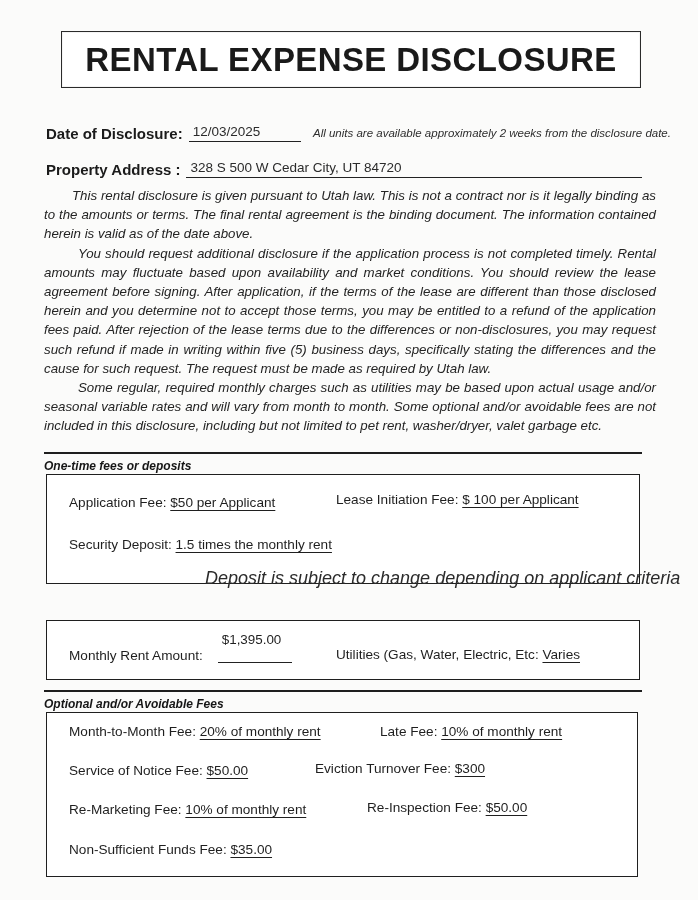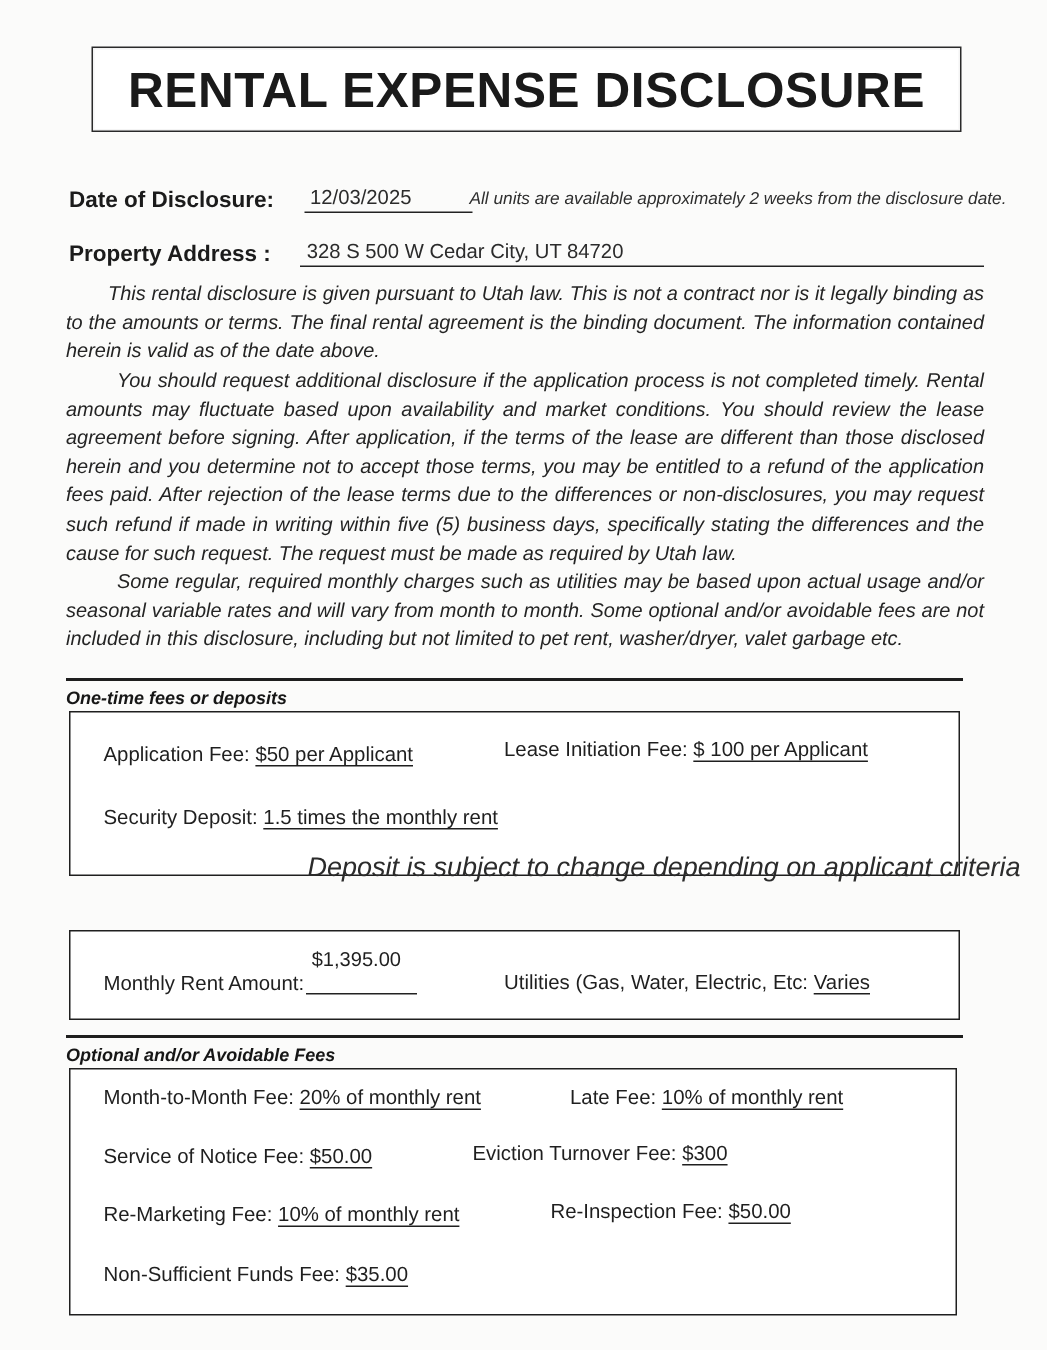--- a/index.html
+++ b/index.html
@@ -53,21 +53,21 @@
   }
   .field-label {
     font-weight: 700;
     font-size: 15px;
     color: #1b1b1b;
     white-space: nowrap;
   }
   .field-slot {
     position: relative;
     border-bottom: 1.4px solid #222;
-    margin-left: 20px;
+    margin-left: 6px;
     height: 19px;
   }
   .field-value {
     position: absolute;
     left: 4px;
     bottom: 2px;
     font-size: 13.5px;
     color: #2b2b2b;
     white-space: nowrap;
   }
@@ -139,21 +139,21 @@
     align-items: flex-end;
     font-size: 13.6px;
     color: #1f1f1f;
     white-space: nowrap;
   }
   .rent-slot {
     position: relative;
     width: 74px;
     height: 17px;
     border-bottom: 1.4px solid #222;
-    margin-left: 1px;
+    margin-left: 15px;
   }
   .rent-slot .above {
     position: absolute;
     left: 4px;
     bottom: 15px;
     font-size: 13.4px;
     white-space: nowrap;
   }
 </style>
 </head>

